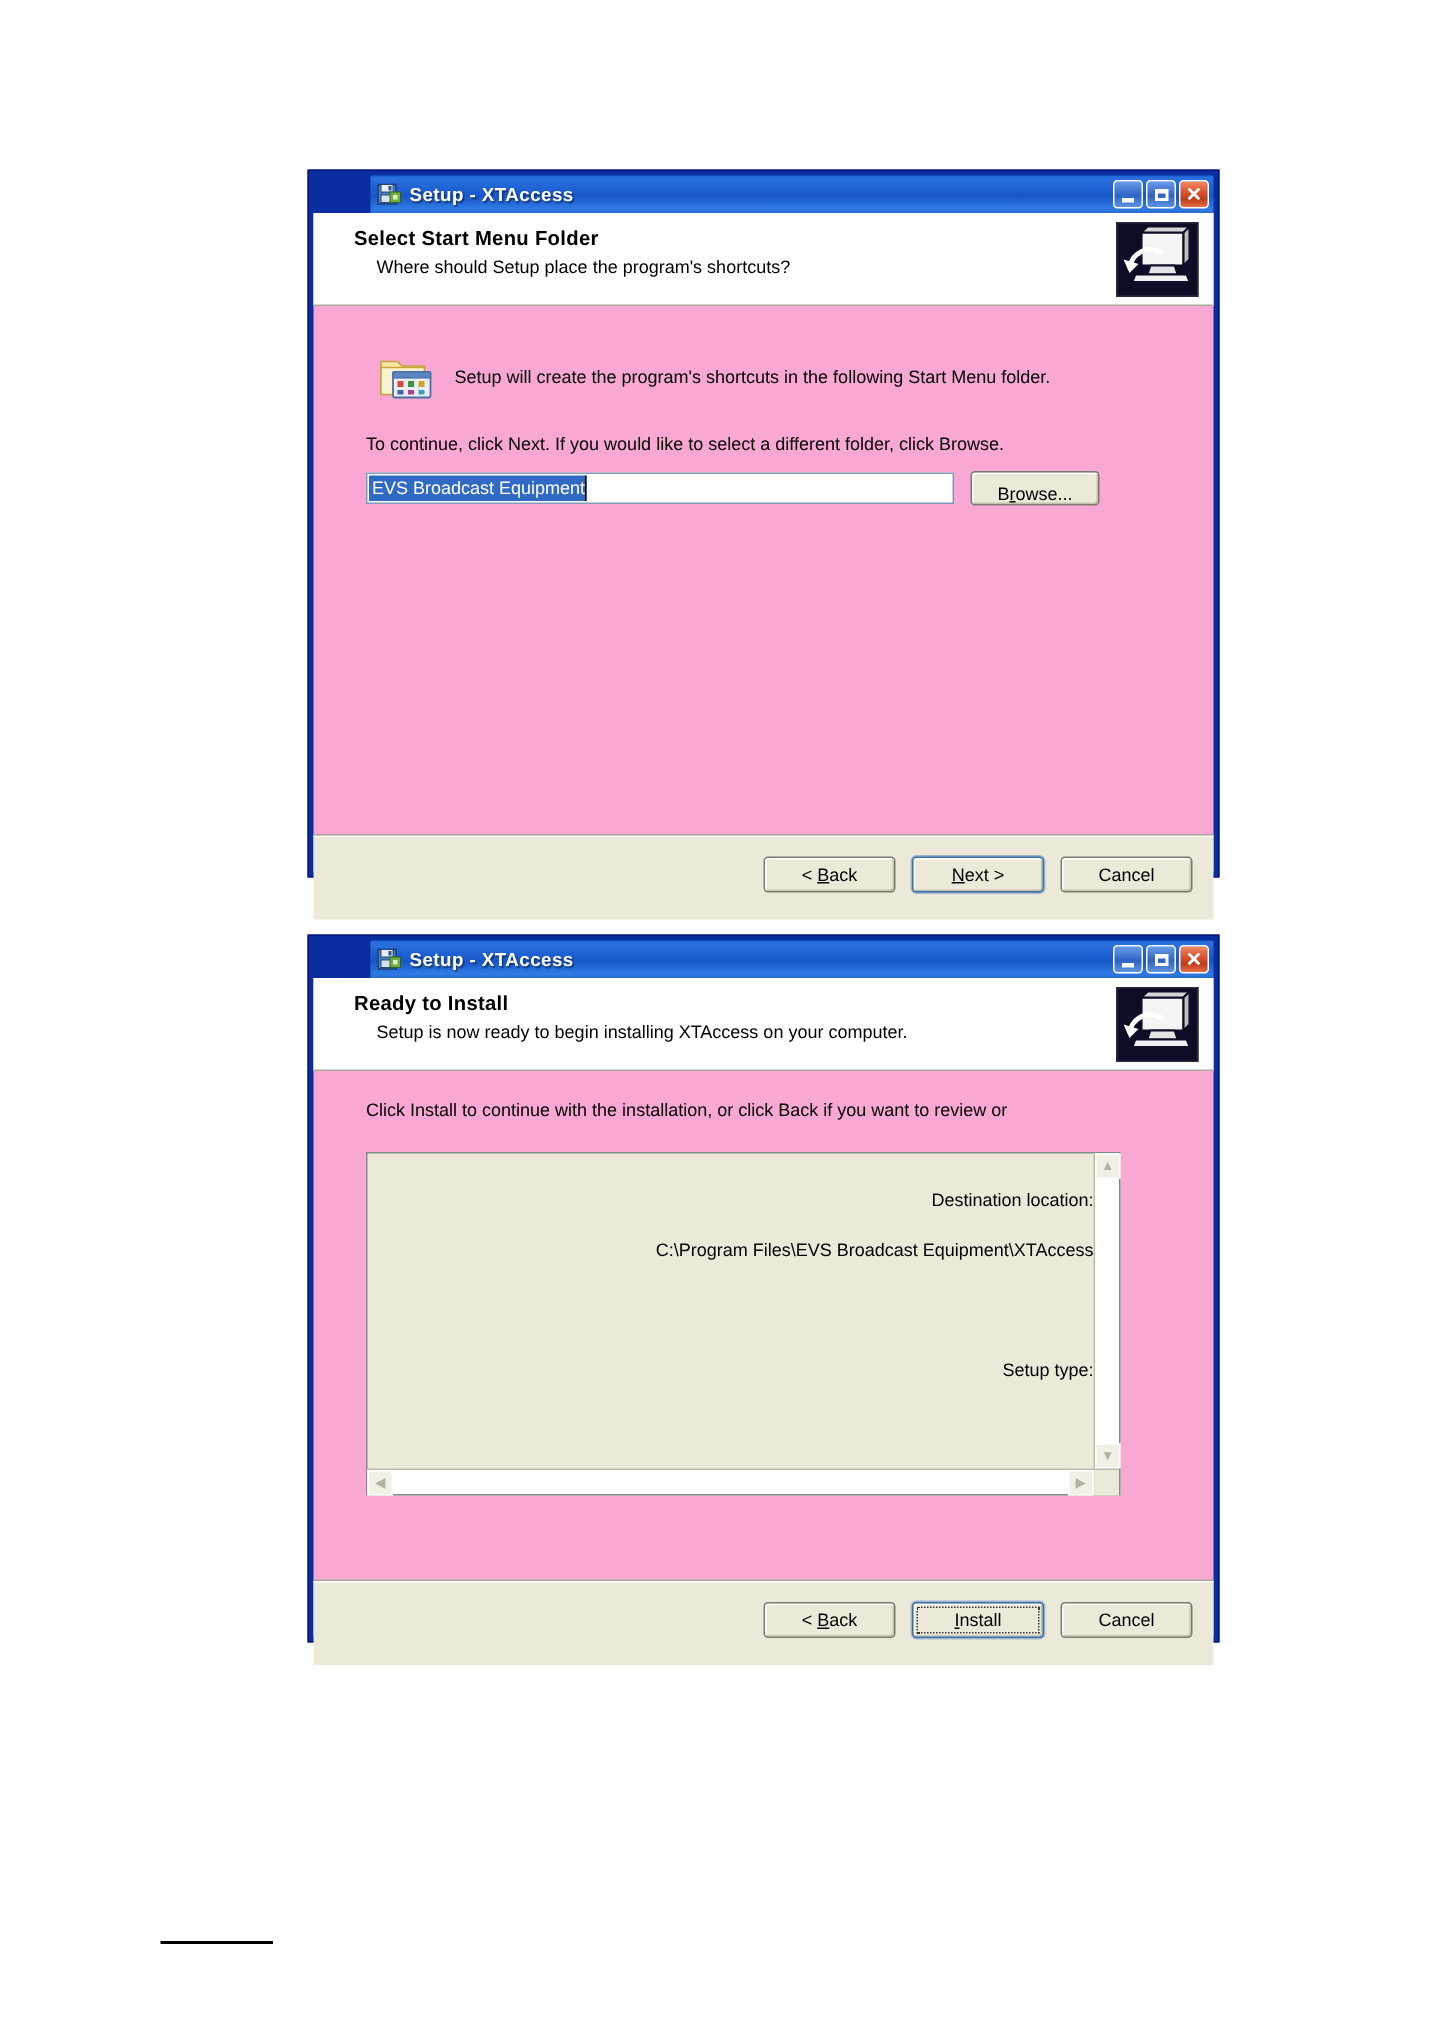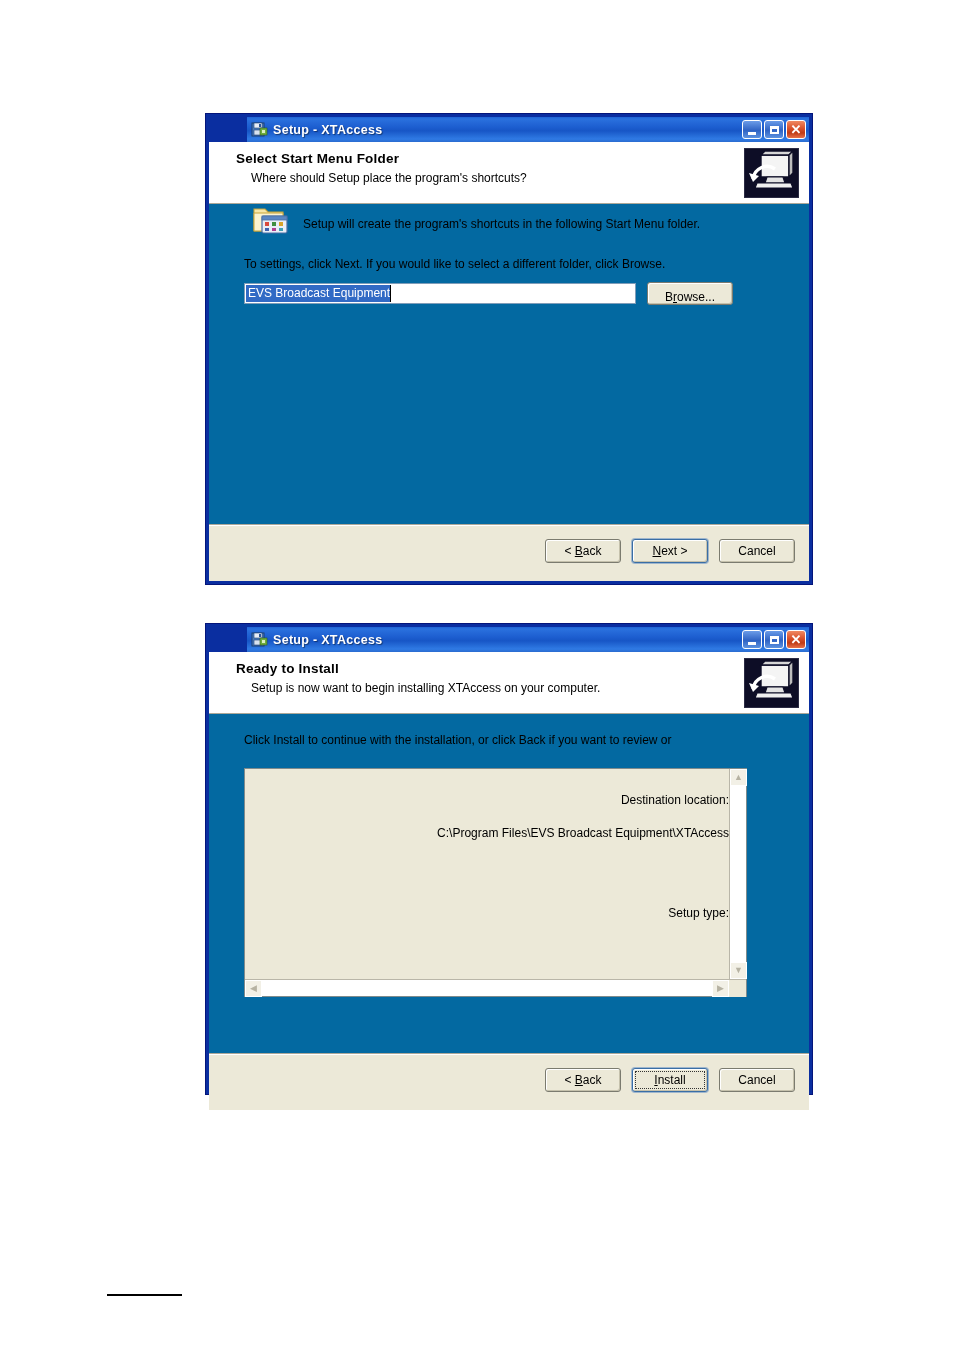--- a/index.html
+++ b/index.html
@@ -80,21 +80,21 @@
     content:""; width:9px; height:8px; border:2px solid #fff; border-top-width:3px;
     box-sizing:border-box;
   }
   .tbtn.close span {
     color:#fff; font-size:13px; font-weight:bold; line-height:1;
     font-family:"Liberation Sans", sans-serif; margin-top:-1px;
   }
 
   
   .client {
-    background: #0369a1;
+    background: #f9a8d4;
     height: calc(100% - 25px);
     box-sizing: border-box;
     position: relative;
   }
 
   
   .hdr {
     background: #ffffff;
     height: 62px;
     border-bottom: 1px solid #aca899;
@@ -126,21 +126,22 @@
   
   .body {
     position: relative;
     padding: 0 17px;
     box-sizing: border-box;
     height: calc(100% - 62px - 56px);
   }
 
   .body-row {
     display: flex;
-    align-items: center;
+    align-items: flex-start;
+    margin-top: 32px;
   }
   .folder-icon {
     width: 36px; height: 31px;
     margin: 0 14px 0 27px;
     position: relative;
     flex: none;
   }
   .body-text {
     font-size: 12px;
     color: #000;
@@ -263,21 +264,21 @@
     position:absolute; left:0; right:0; top:-2px; height:1px;
     background:#aca899;
   }
   .footer-btns {
     position: absolute;
     right: 14px;
     top: 13px;
     display: flex;
     gap: 11px;
   }
-  .btn.nav { width: 76px; height: 24px; }
+  .btn.nav { width: 88px; height: 24px; }
   .btn.default-btn {
     border: 1px solid #3a6ea5;
     box-shadow: inset 1px 1px 0 #fff, inset -1px -1px 0 #c5c1ac, 0 0 0 1px #9fb6cd;
   }
   .btn.focus-btn { position: relative; }
   .btn.focus-btn .focus-ring {
     position: absolute;
     left: 2px; right: 2px; top: 2px; bottom: 2px;
     border: 1px dotted #333;
   }
@@ -352,21 +353,21 @@
             <rect x="19" y="18" width="4" height="4" fill="#3f8f3f"></rect>
             <rect x="26" y="18" width="4" height="4" fill="#d6a32a"></rect>
             <rect x="12" y="24" width="4" height="3" fill="#3f63b0"></rect>
             <rect x="19" y="24" width="4" height="3" fill="#b03f8f"></rect>
             <rect x="26" y="24" width="4" height="3" fill="#3f9fb0"></rect>
           </svg>
         </span>
         <span class="body-text">Setup will create the program's shortcuts in the following Start Menu folder.</span>
       </div>
 
-      <div class="body-note">To settings, click Next. If you would like to select a different folder, click Browse.</div>
+      <div class="body-note">To continue, click Next. If you would like to select a different folder, click Browse.</div>
 
       <div class="field-row">
         <span class="textfield" title="EVS Broadcast Equipment">
           <span class="sel">EVS Broadcast Equipment</span>
         </span>
         <span class="btn browse">
           <span>B<span class="u">r</span>owse...</span>
         </span>
       </div>
 
@@ -409,21 +410,21 @@
       <span class="tbtn close">
           <span>✕</span>
         </span>
     </span>
   </div>
 
   <div class="client">
 
     <div class="hdr">
       <div class="hdr-title">Ready to Install</div>
-      <div class="hdr-sub">Setup is now want to begin installing XTAccess on your computer.</div>
+      <div class="hdr-sub">Setup is now ready to begin installing XTAccess on your computer.</div>
       <div class="hdr-icon">
         <svg width="53" height="48" viewBox="0 0 53 48">
           <g>
             <path d="M16 6 L44 6 L44 28 L16 28 Z" fill="#f4f4f4" stroke="#0d0d26" stroke-width="1.4"></path>
             <path d="M16 6 L20 2 L48 2 L44 6 Z" fill="#d6d6d6" stroke="#0d0d26" stroke-width="1.4"></path>
             <path d="M44 6 L48 2 L48 24 L44 28 Z" fill="#bdbdbd" stroke="#0d0d26" stroke-width="1.4"></path>
             <path d="M22 28 L38 28 L40 34 L20 34 Z" fill="#e4e4e4" stroke="#0d0d26" stroke-width="1.2"></path>
             <path d="M12 34 L46 34 L48 39 L10 39 Z" fill="#f0f0f0" stroke="#0d0d26" stroke-width="1.2"></path>
           </g>
           <path d="M30 20 A14 14 0 0 0 8 30" fill="none" stroke="#ffffff" stroke-width="3.4"></path>

